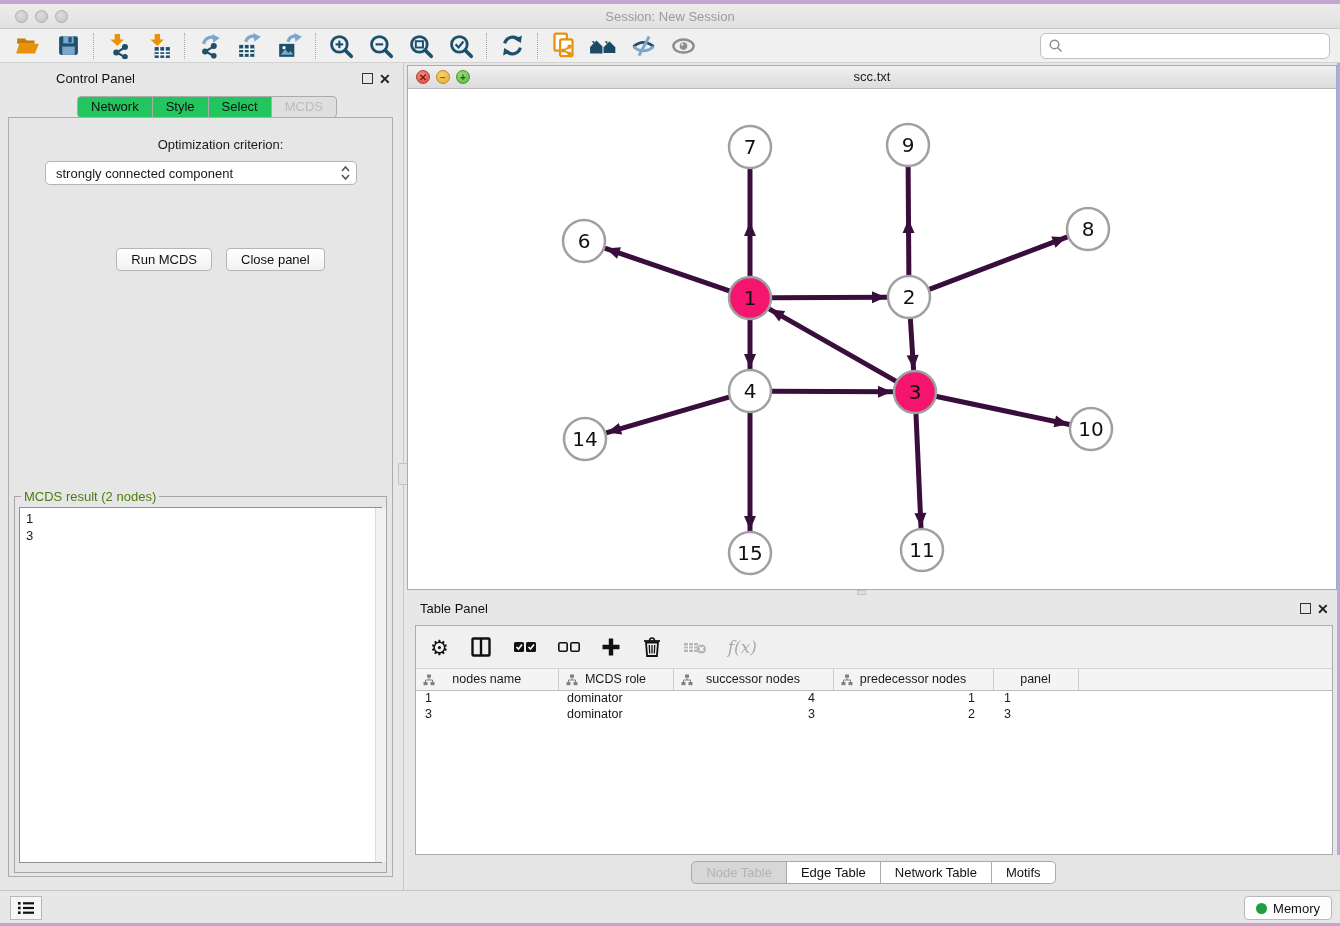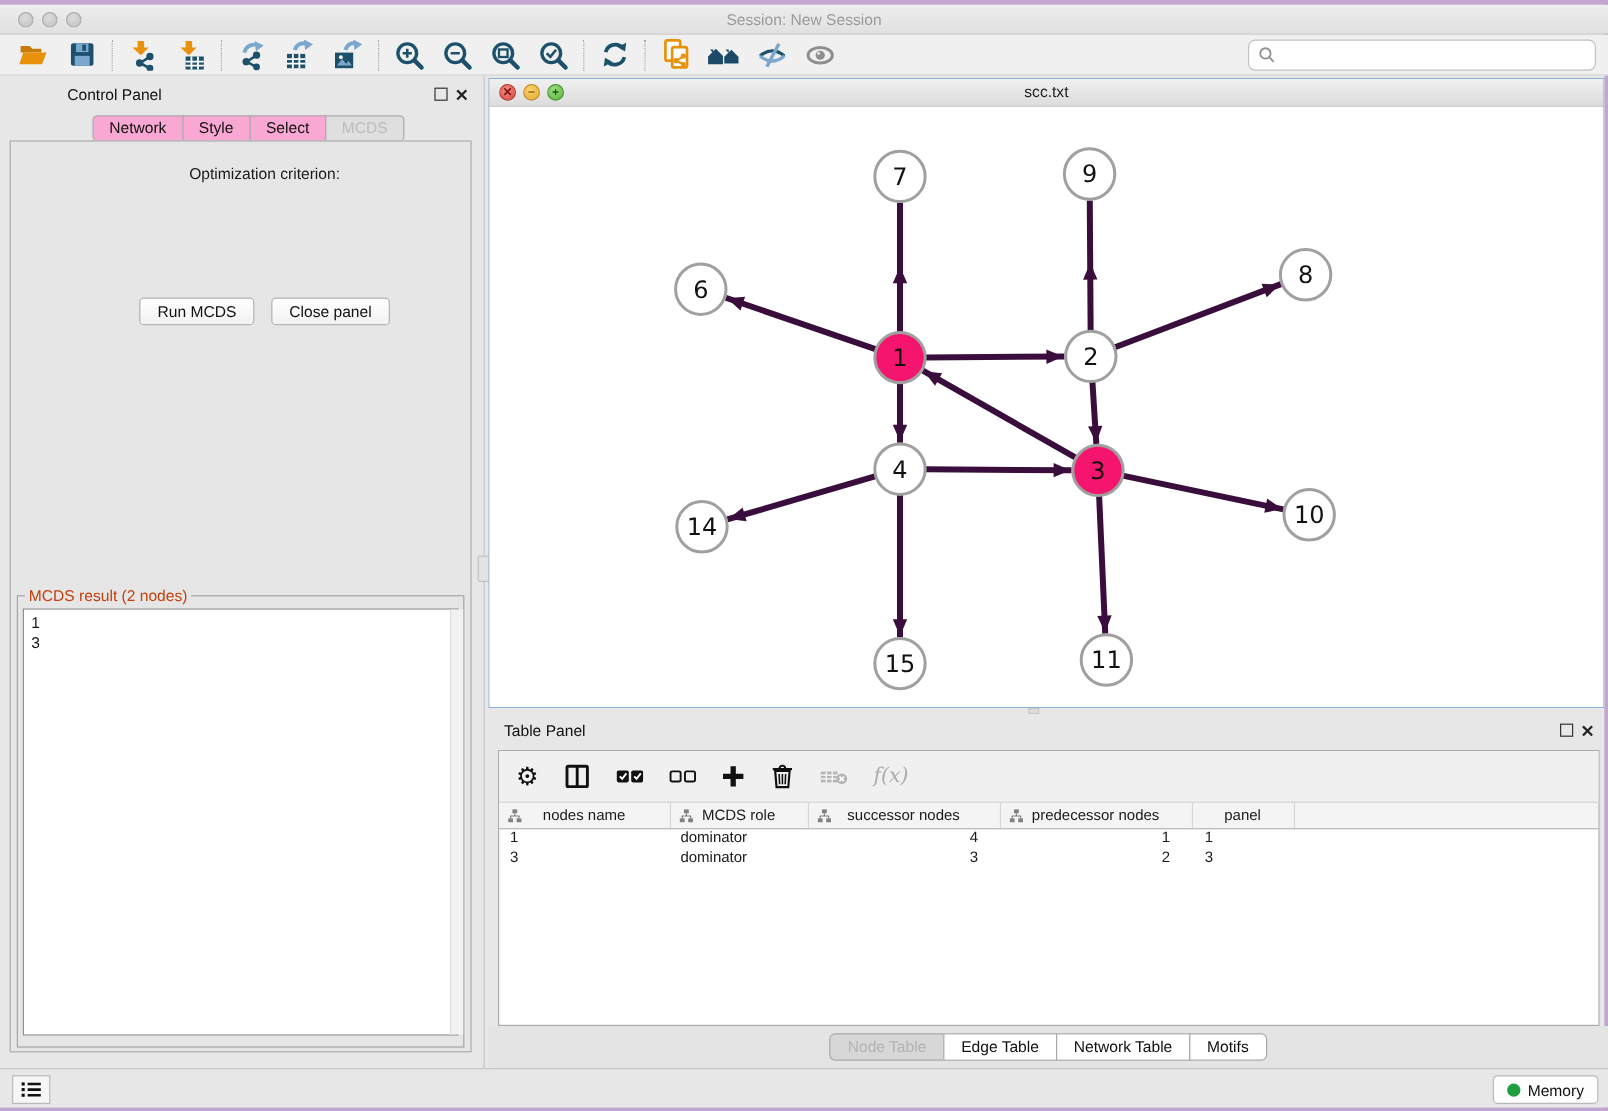--- a/index.html
+++ b/index.html
@@ -30,31 +30,31 @@
   .v-divider { left:403px; top:63px; width:1px; height:827px; background:#C8C8C8; }
   .v-handle { left:398px; top:463px; width:10px; height:22px; background:#E3E3E3; border:1px solid #C2C2C2; border-radius:2px; }
   .h-handle { left:857px; top:590px; width:9px; height:5px; background:#DEDEDE; border:1px solid #C6C6C6; }
 
   
   .cp-header { left:0; top:63px; width:400px; height:31px; }
   .cp-title { left:14px; top:8px; font-size:13px; color:#111;margin-left:42px; }
   .float-icon { width:11px; height:11px; border:1.5px solid #333; }
   .close-icon { font-size:14px; font-weight:bold; color:#222; line-height:14px; }
   .cp-tabs { left:77px; top:96px; display:flex; }
-  .cp-tab { height:22px; line-height:20px; padding:0 13px; background:#f9a8d4; border:1px solid #ABABAB; margin-left:-1px; font-size:13px; color:#111; }
+  .cp-tab { height:22px; line-height:20px; padding:0 13px; background:#22c55e; border:1px solid #ABABAB; margin-left:-1px; font-size:13px; color:#111; }
   .cp-tab.first { border-radius:4px 0 0 4px; margin-left:0; }
   .cp-tab.active { background:#DFDFDF; color:#BCBCBC; border-radius:0 4px 4px 0; }
   .cp-content { left:8px; top:117px; width:385px; height:760px; background:#E6E6E6; border:1px solid #ACACAC;padding-left:20px; }
   .opt-label { width:100%; text-align:center; top:19px; font-size:13px; }
   .dropdown { left:36px; top:43px; width:312px; height:24px; background:#fff; border:1px solid #B3B3B3; border-radius:5px; display:flex; align-items:center; padding:0 6px 0 10px; font-size:13px; }
   .dropdown .dd-text { flex:1; }
   .cp-buttons { top:82px; width:100%; display:flex; justify-content:center; gap:14px; }
   .btn { height:23px; line-height:21px; padding:0 14px; background:linear-gradient(#FFFFFF,#F2F2F2); border:1px solid #B5B5B5; border-radius:4px; font-size:13px; color:#111;margin-top:48px; }
   .mcds-fieldset { left:5px; top:371px; width:373px; height:384px; border:1px solid #A6A6A6; padding:3px 4px 5px 4px; background:transparent; }
-  .mcds-fieldset legend { font-size:13px; padding:0 3px; margin-left:2px; color:#c2410c; }
+  .mcds-fieldset legend { font-size:13px; padding:0 3px; margin-left:2px; color:#4d7c0f; }
   .mcds-textarea { position:relative; width:100%; height:356px; background:#fff; border:1px solid #8F8F8F; font-size:13px; line-height:17px; padding:2px 16px 2px 6px; white-space:pre; overflow:hidden; }
   .mcds-scroll { position:absolute; right:0; top:0; width:11px; height:100%; background:#F2F2F2; border-left:1px solid #DCDCDC; }
 
   
   .net-window { left:407px; top:65px; width:930px; height:525px; border:1px solid #8FB0D8; background:#fff; }
   .net-titlebar { position:relative; width:100%; height:23px; background:linear-gradient(#F0F0F0,#DCDCDC); border-bottom:1px solid #B9B9B9; }
   .net-title { width:100%; text-align:center; line-height:22px; font-size:13px; color:#222; position:absolute; }
   .tl { position:absolute; top:4px; width:14px; height:14px; border-radius:50%; text-align:center; line-height:13px; font-size:10px; font-weight:bold; }
   .tl.red { left:8px; background:radial-gradient(circle at 40% 30%, #F08A80, #DD4A40); border:1px solid #B43A34; color:#7E1510; }
   .tl.yellow { left:28px; background:radial-gradient(circle at 40% 30%, #F7D269, #E9A930); border:1px solid #C08C2C; color:#8A5D08; }
@@ -276,20 +276,27 @@
     <span class="abs close-icon" style="left:379px; top:9px">✕</span>
   </div>
   <div class="abs cp-tabs">
     <div class="cp-tab first">Network</div>
     <div class="cp-tab">Style</div>
     <div class="cp-tab">Select</div>
     <div class="cp-tab active">MCDS</div>
   </div>
   <div class="abs cp-content">
     <div class="abs opt-label">Optimization criterion:</div>
+    <div class="abs dropdown">
+      <span class="dd-text">strongly connected component</span>
+      <svg width="9" height="16" viewBox="0 0 9 16">
+          <polyline points="1,6 4.5,2 8,6" fill="none" stroke="#555" stroke-width="1.6"></polyline>
+          <polyline points="1,10 4.5,14 8,10" fill="none" stroke="#555" stroke-width="1.6"></polyline>
+        </svg>
+    </div>
     <div class="abs cp-buttons">
       <button class="btn">Run MCDS</button>
       <button class="btn">Close panel</button>
     </div>
     <fieldset class="abs mcds-fieldset">
       <legend>MCDS result (2 nodes)</legend>
       <div class="mcds-textarea">1
 3</div>
       <div class="mcds-scroll" style="top:4px; height:354px;"></div>
     </fieldset>

